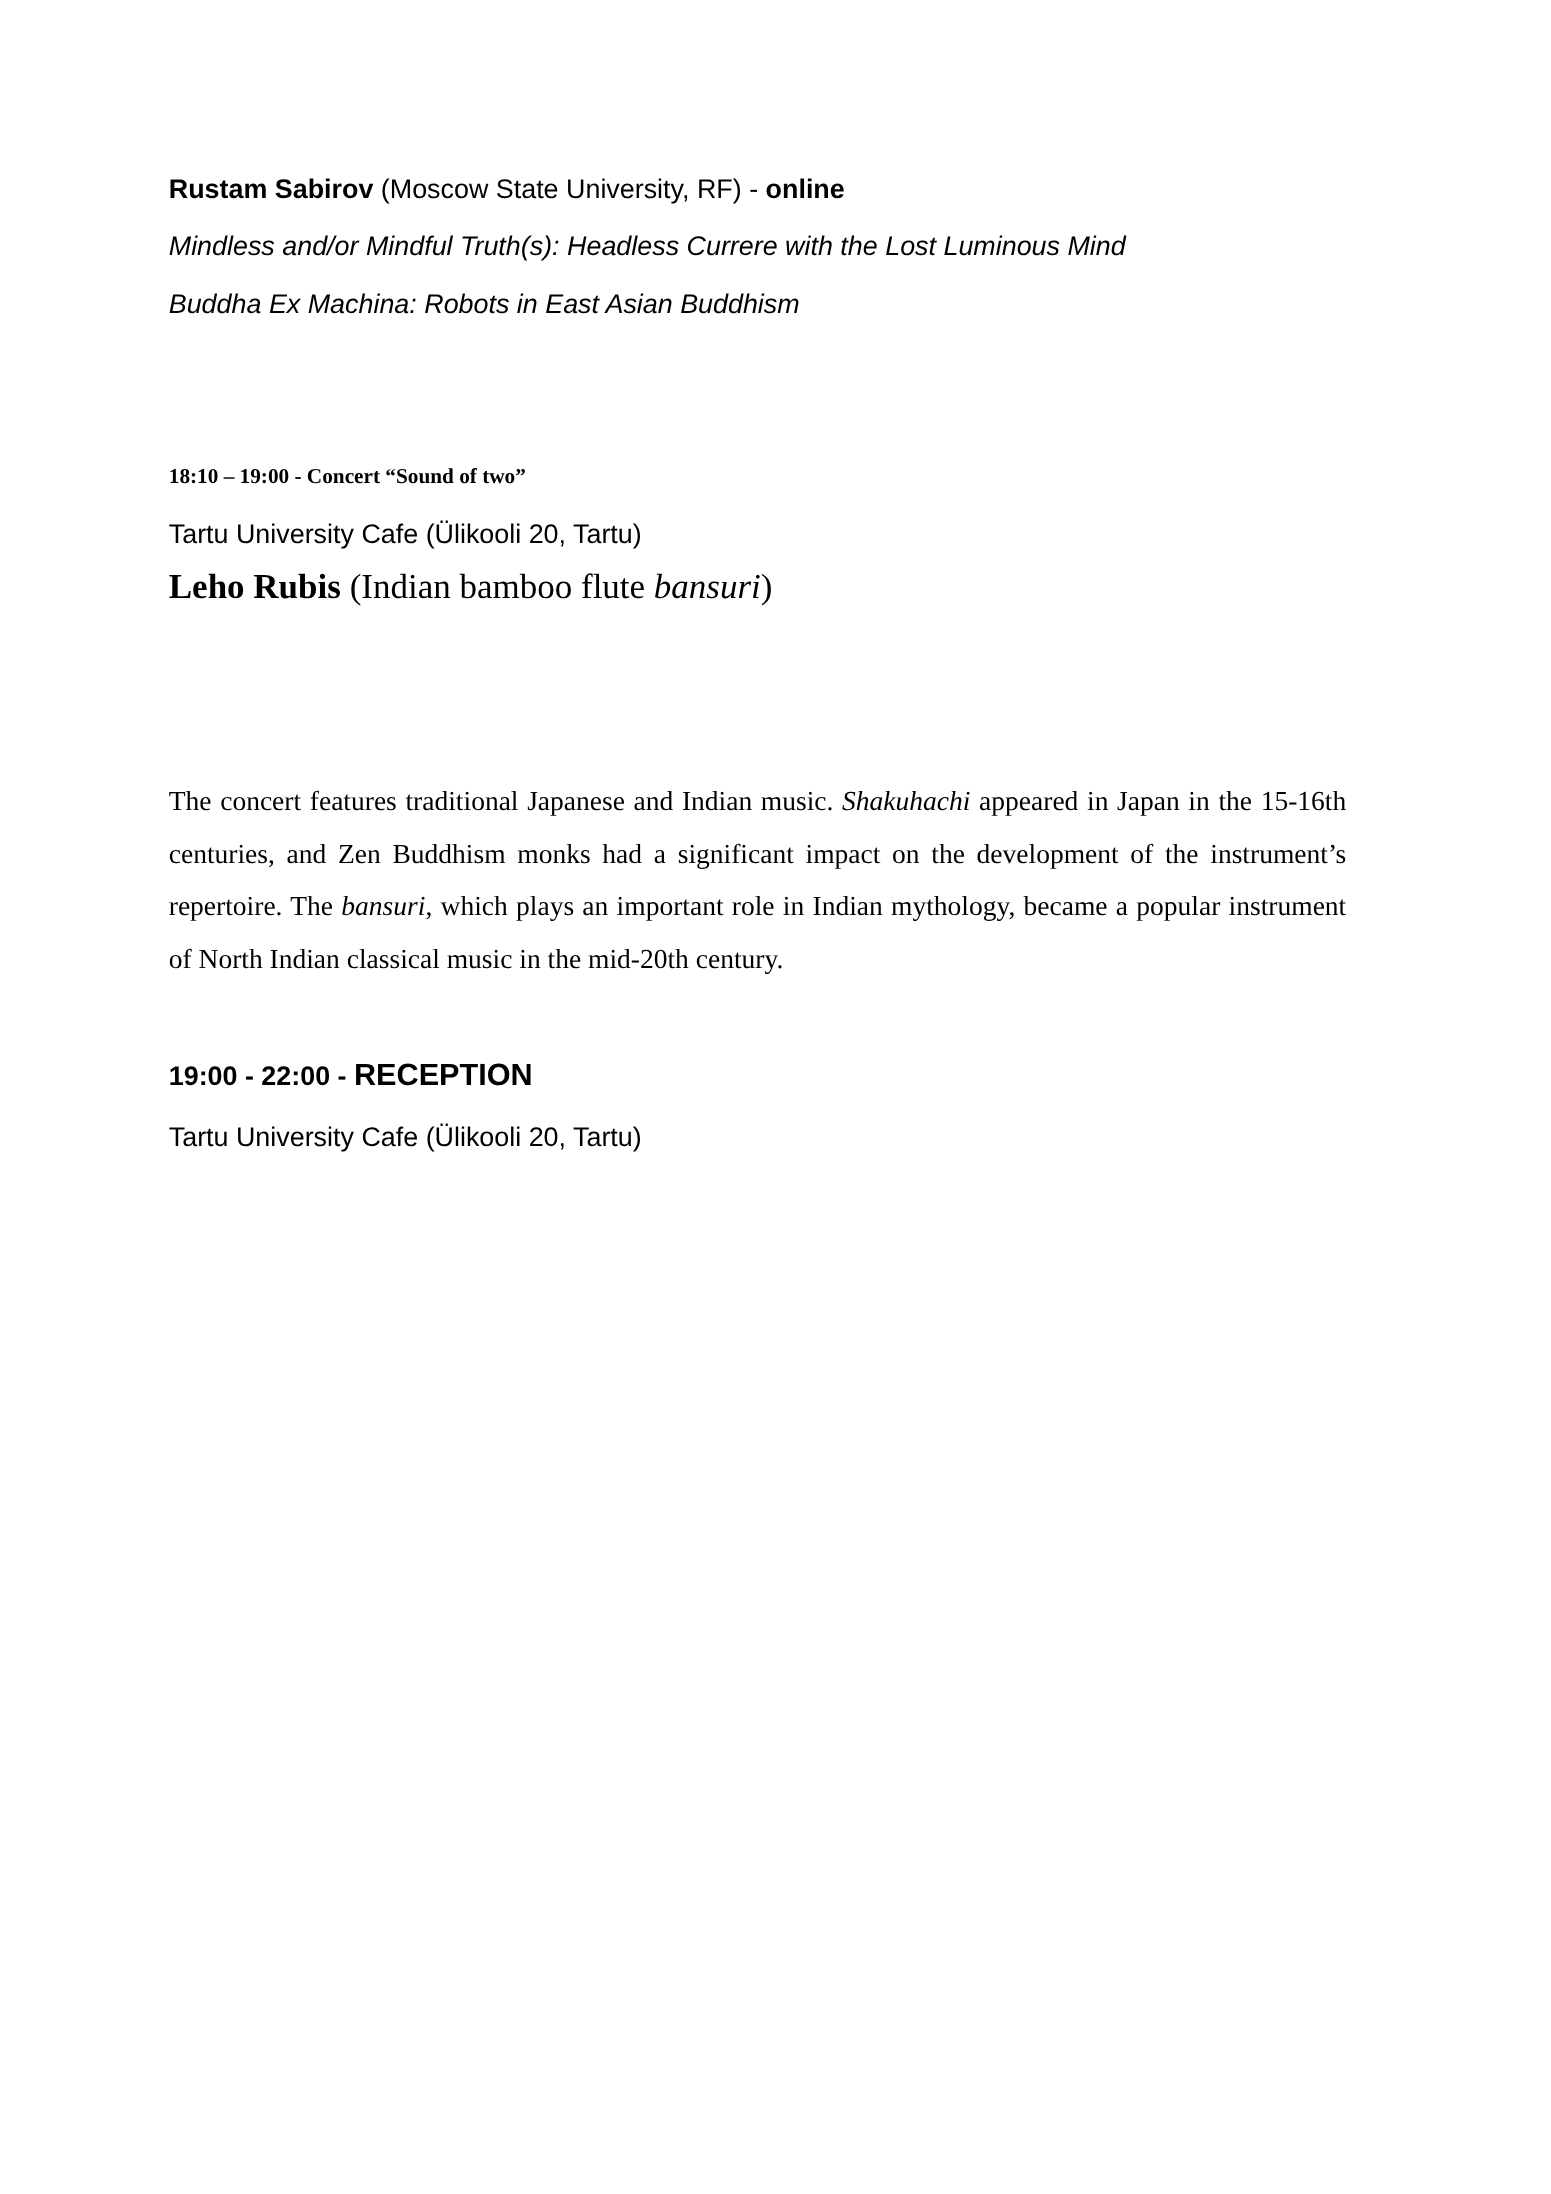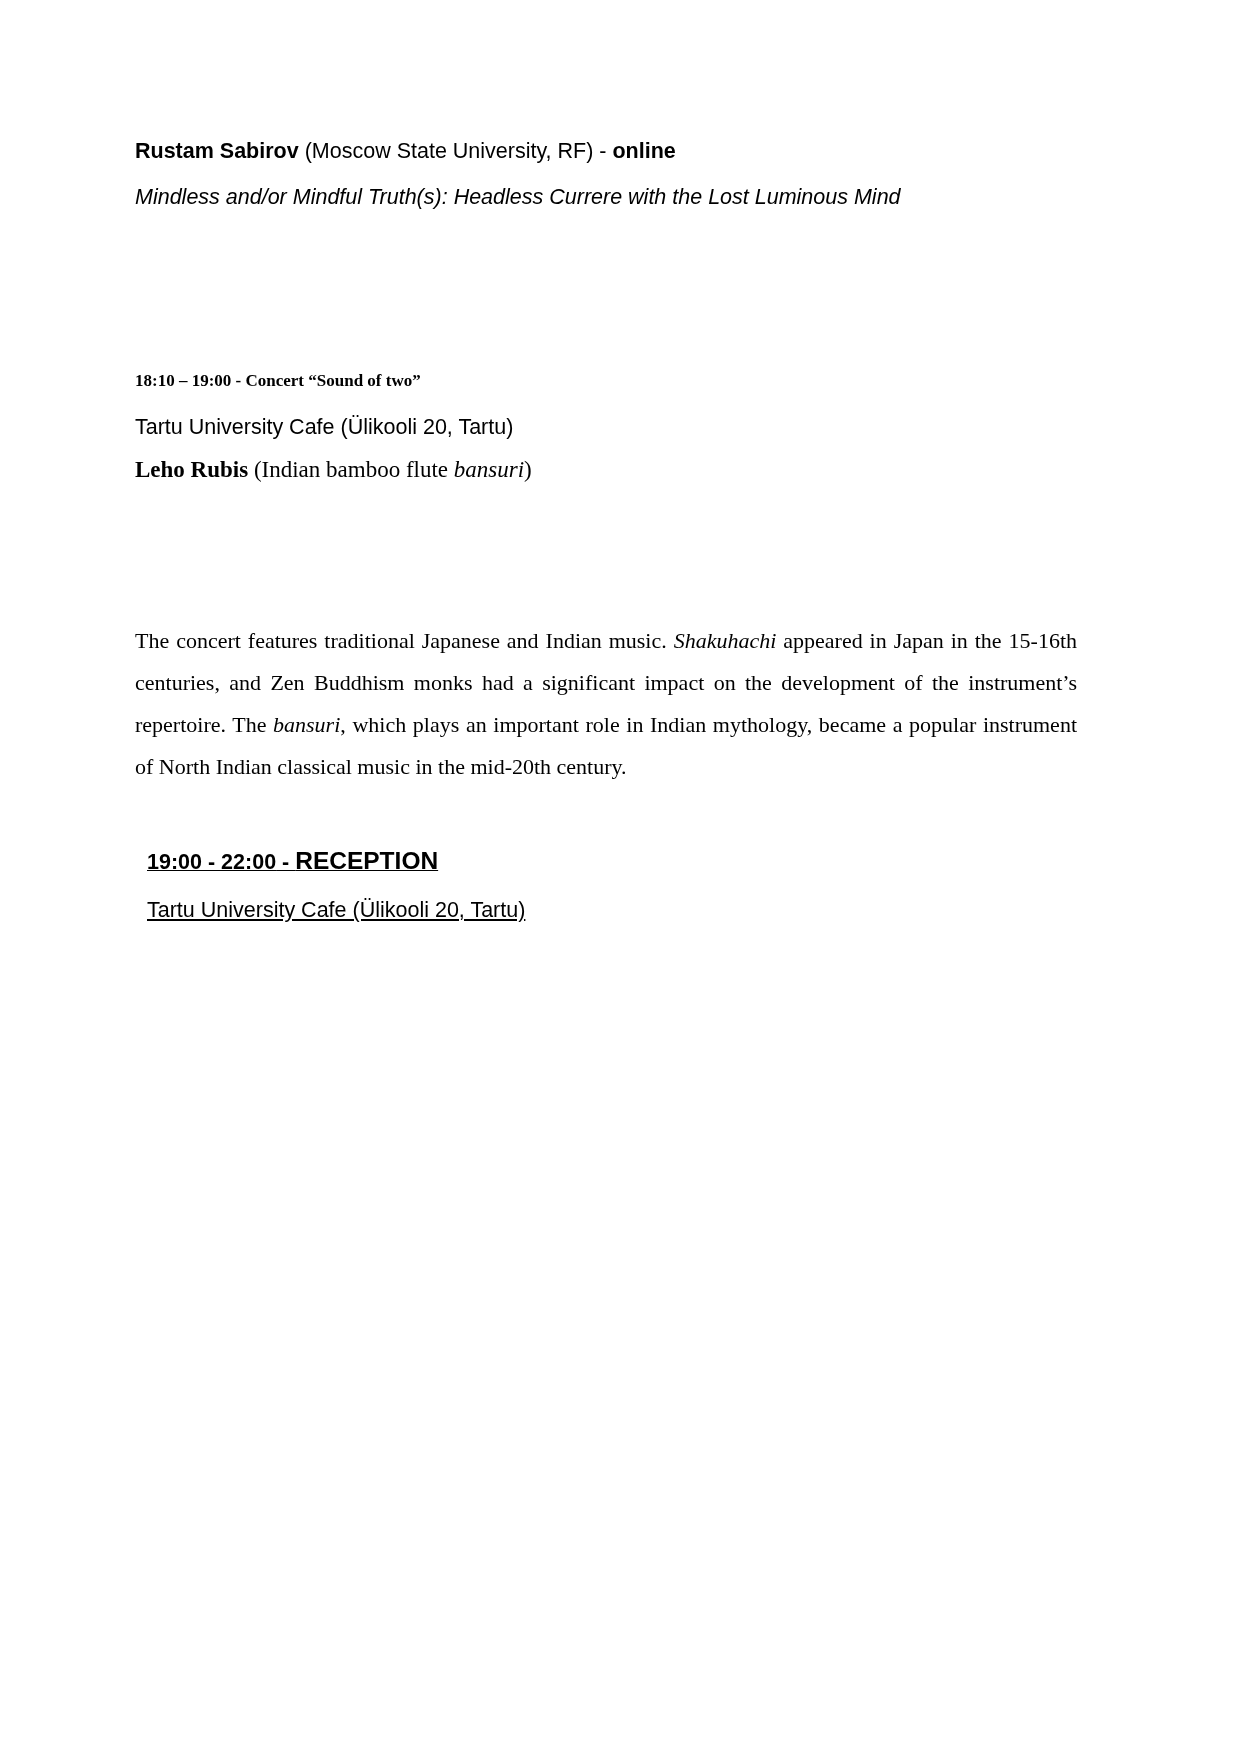--- a/index.html
+++ b/index.html
@@ -63,21 +63,21 @@
   }
   .concert-venue {
     font-size: 21.5px;
     line-height: 46px;
     white-space: nowrap;
   }
   .performer-list {
     margin-top: 1px;
   }
   .performer {
-    font-size: 23px;
+    font-size: 28px;
     line-height: 38.5px;
     white-space: nowrap;
   }
   .performer .pname { font-weight: bold; }
   .performer .instr { font-style: italic; }
 
   
   .block-desc {
     position: absolute;
     top: 598px;
@@ -90,23 +90,22 @@
     text-align: justify;
     text-justify: inter-word;
     hyphens: none;
   }
   .desc-par .it { font-style: italic; }
 
   
   .block-reception {
     position: absolute;
     top: 838px;
-    left: 12px;
+    left: 0;
     width: 945px;
-    text-decoration: underline;
   }
   .reception-heading {
     line-height: 46px;
     white-space: nowrap;
     font-weight: bold;
   }
   .reception-heading .time { font-size: 21.5px; }
   .reception-heading .dash { font-size: 21.5px; font-weight: bold; }
   .reception-heading .label { font-size: 24.5px; }
   .reception-venue {
@@ -121,20 +120,21 @@
 <div class="page">
 
   <div class="block-session sans">
 
     <div class="line">
       <span class="bd">Rustam Sabirov</span><span> (Moscow State University, RF) - </span><span class="bd">online</span>
     </div>
 
     <div class="line it">Mindless and/or Mindful Truth(s): Headless Currere with the Lost Luminous Mind</div>
 
+    <div class="line it">Buddha Ex Machina: Robots in East Asian Buddhism</div>
 
 
   </div>
 
   <div class="block-concert">
 
     <div class="concert-heading serif">18:10 – 19:00 - Concert “Sound of two”</div>
 
     <div class="concert-venue sans">Tartu University Cafe (Ülikooli 20, Tartu)</div>
 

